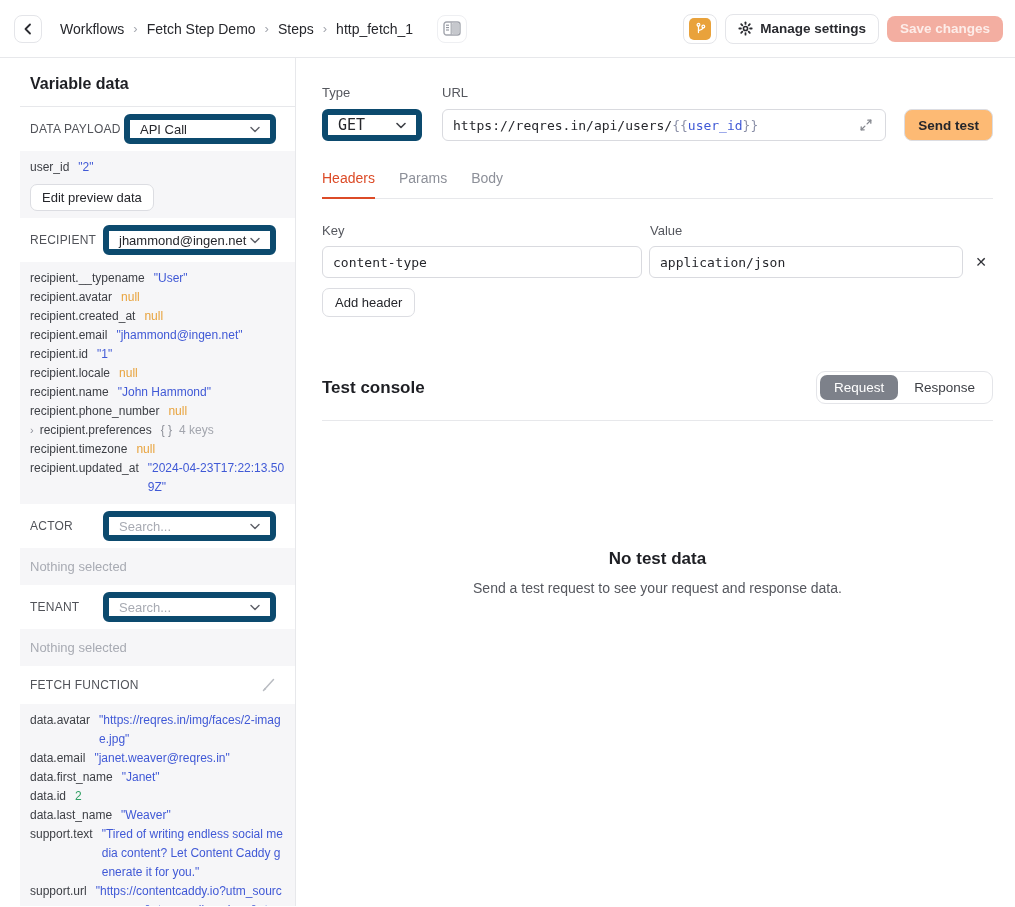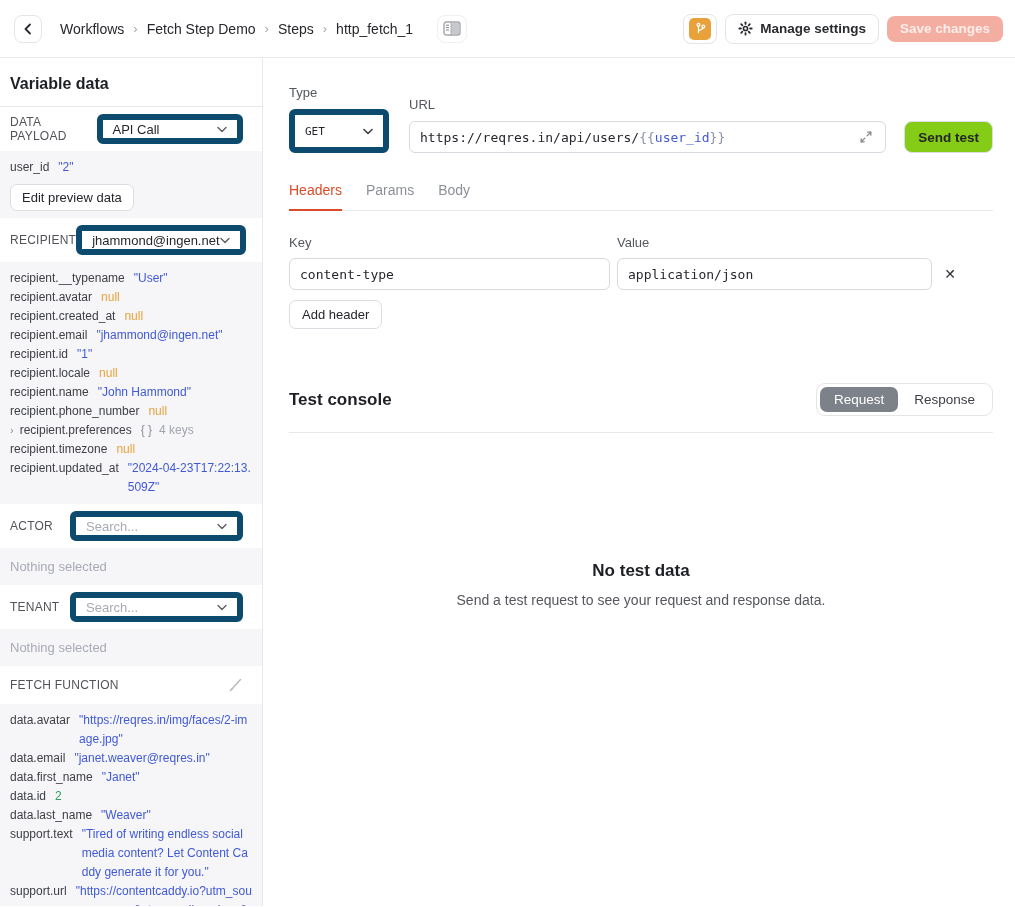--- a/index.html
+++ b/index.html
@@ -22,21 +22,21 @@
     display:flex; align-items:center; justify-content:center; cursor:pointer; }
   .badge-orange { width:22px; height:22px; background:#E9A23B; border-radius:5px;
     display:flex; align-items:center; justify-content:center; }
   .btn-manage { height:30px; padding:0 12px; border:1px solid #E4E5E9; border-radius:8px; background:#fff;
     font-size:13.5px; font-weight:700; color:#2A2B30; display:flex; align-items:center; gap:7px; cursor:pointer; }
   .btn-save { height:26px; padding:0 13px; border:none; border-radius:8px; background:#F3AEA1;
     color:#FDEDE9; font-size:13.5px; font-weight:700; }
 
   
   .layout { display:flex; height:848px; }
-  .sidebar { width:263px; flex:none; border-right:1px solid #E7E8EB; display:flex; flex-direction:column; overflow:hidden; background:#fff; }
+  .sidebar { width:296px; flex:none; border-right:1px solid #E7E8EB; display:flex; flex-direction:column; overflow:hidden; background:#fff;padding-left:20px; }
   .main { flex:1; padding:27px 22px 0 26px; overflow:hidden; }
 
   
   .sidebar-title { padding:17px 10px 13px; font-size:16px; font-weight:700; color:#1E1F24;
     border-bottom:1px solid #E7E8EB; }
   .section-head { min-height:44px; display:flex; align-items:center; justify-content:space-between;
     padding:0 19px 0 10px; background:#fff; }
   .section-head.fetch { min-height:38px; padding-right:16px; }
   .section-label { font-size:12px; font-weight:500; letter-spacing:0.02em; color:#515359; }
   .select { height:30px; border:6px solid #0c4a6e; border-radius:6px; background:#fff; display:flex;
@@ -58,28 +58,28 @@
   .kv-chevron { color:#8D9099; margin-right:6px; font-size:11px; }
   .edit-btn { margin-top:7px; padding:5px 11px; background:#fff; border:1px solid #DCDDE2; border-radius:7px;
     font-size:13px; color:#25262B; cursor:pointer; font-family:inherit; }
   .pencil-btn { background:none; border:none; cursor:pointer; display:flex; padding:2px; }
 
   
   .req-row { display:flex; align-items:flex-end;justify-content:space-between; }
   .field-label { font-size:13px; color:#55575E; margin-bottom:9px; }
   .type-group { width:100px; flex:none; margin-right:20px; }
   .url-group { flex:1; }
-  .type-select { height:44px; font-size:11px; }
+  .type-select { height:32px; font-size:15px; }
   .url-input { height:32px; border:1px solid #D9DADF; border-radius:6px; display:flex; align-items:center;
     padding:0 10px; font-size:13px; color:#26272C; background:#fff; }
   .url-text { flex:1; display:flex; overflow:hidden; white-space:nowrap; }
   .u-brace { color:#8B90A8; }
   .u-var { color:#4059D6; }
   .expand-btn { background:none; border:none; cursor:pointer; display:flex; padding:2px; margin-left:8px; }
-  .send-btn { height:32px; padding:0 13px; border:1px solid #DCDDE2; border-radius:8px; background:#84cc16;
+  .send-btn { height:32px; padding:0 13px; border:1px solid #DCDDE2; border-radius:8px; background:#fdba74;
     font-size:13.5px; font-weight:700; color:#25262B; margin-left:18px; cursor:pointer; flex:none; font-family:inherit; }
 
   
   .tabs { margin-top:29px; display:flex; gap:24px; border-bottom:1px solid #E7E8EB; }
   .tab { font-size:14px; padding-bottom:11px; color:#8D9099; font-weight:500; cursor:pointer; }
   .tab.active { color:#DC4B27; border-bottom:2px solid #DC4B27; margin-bottom:-1px; }
 
   
   .hdr-labels { display:flex; margin-top:24px; }
   .hdr-labels .key-w { width:321px; margin-right:7px; }

